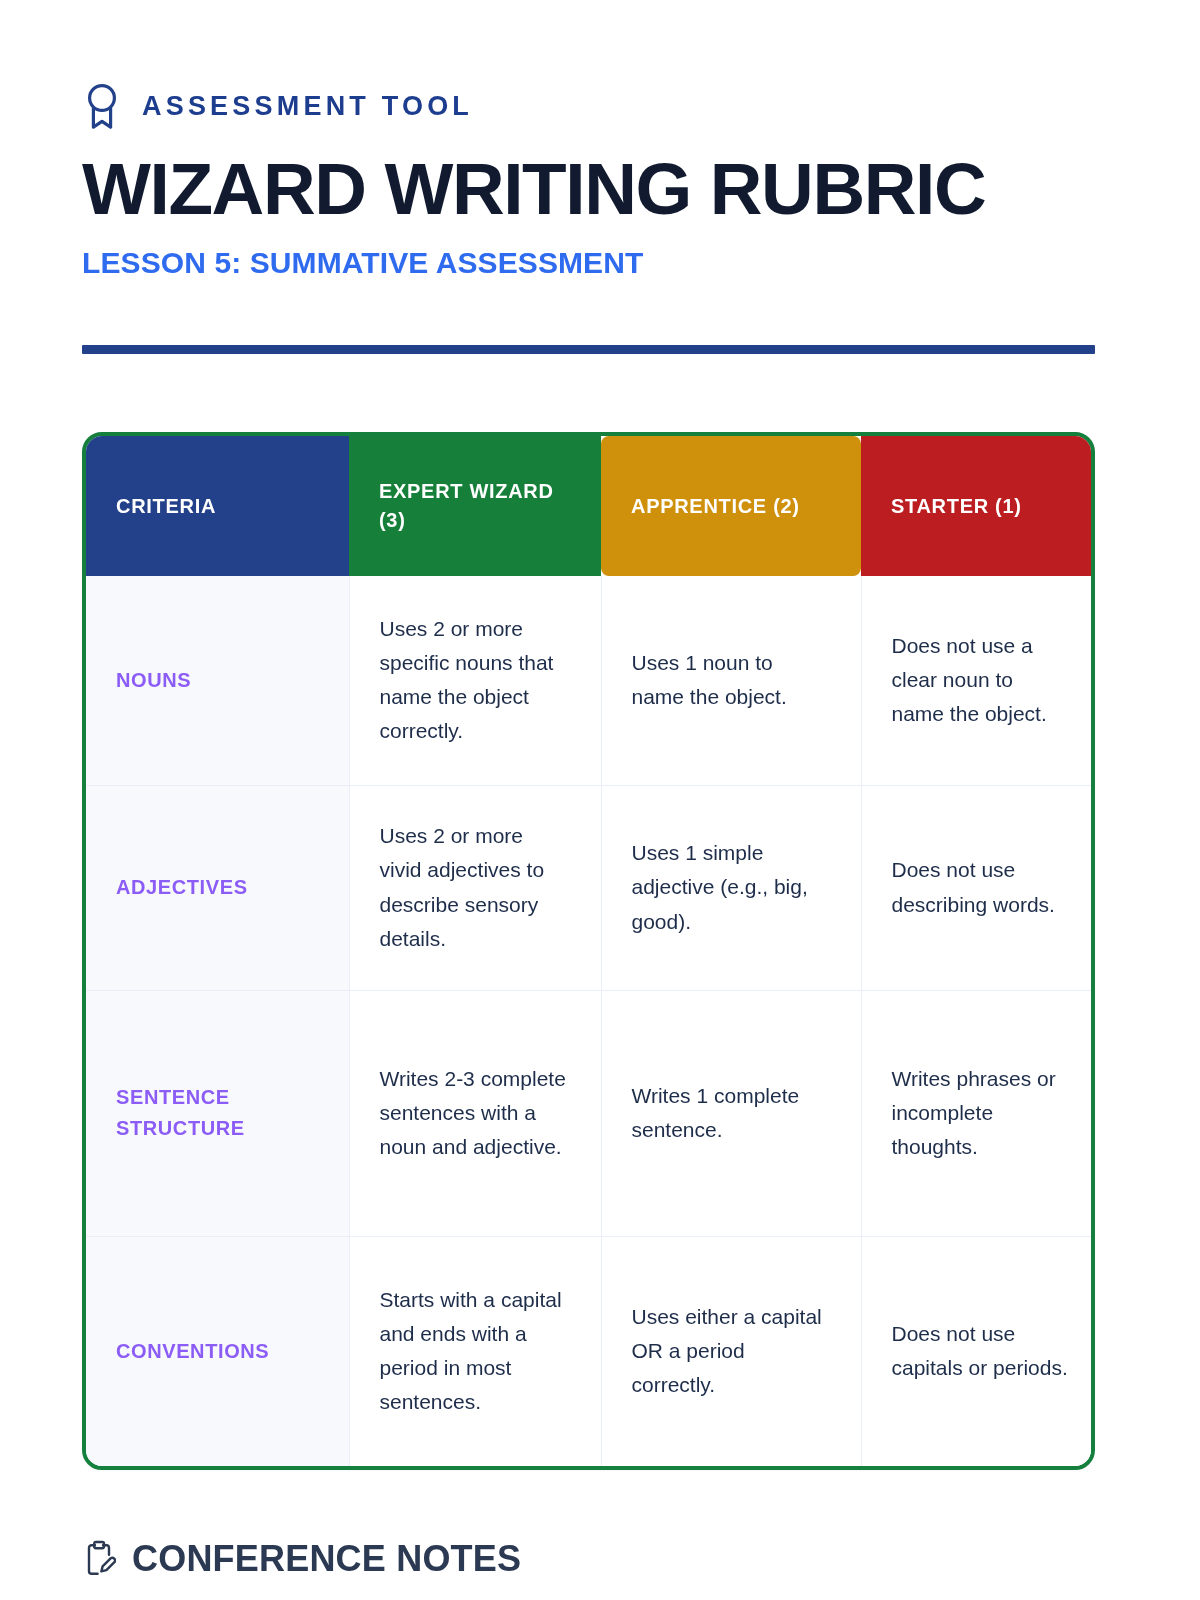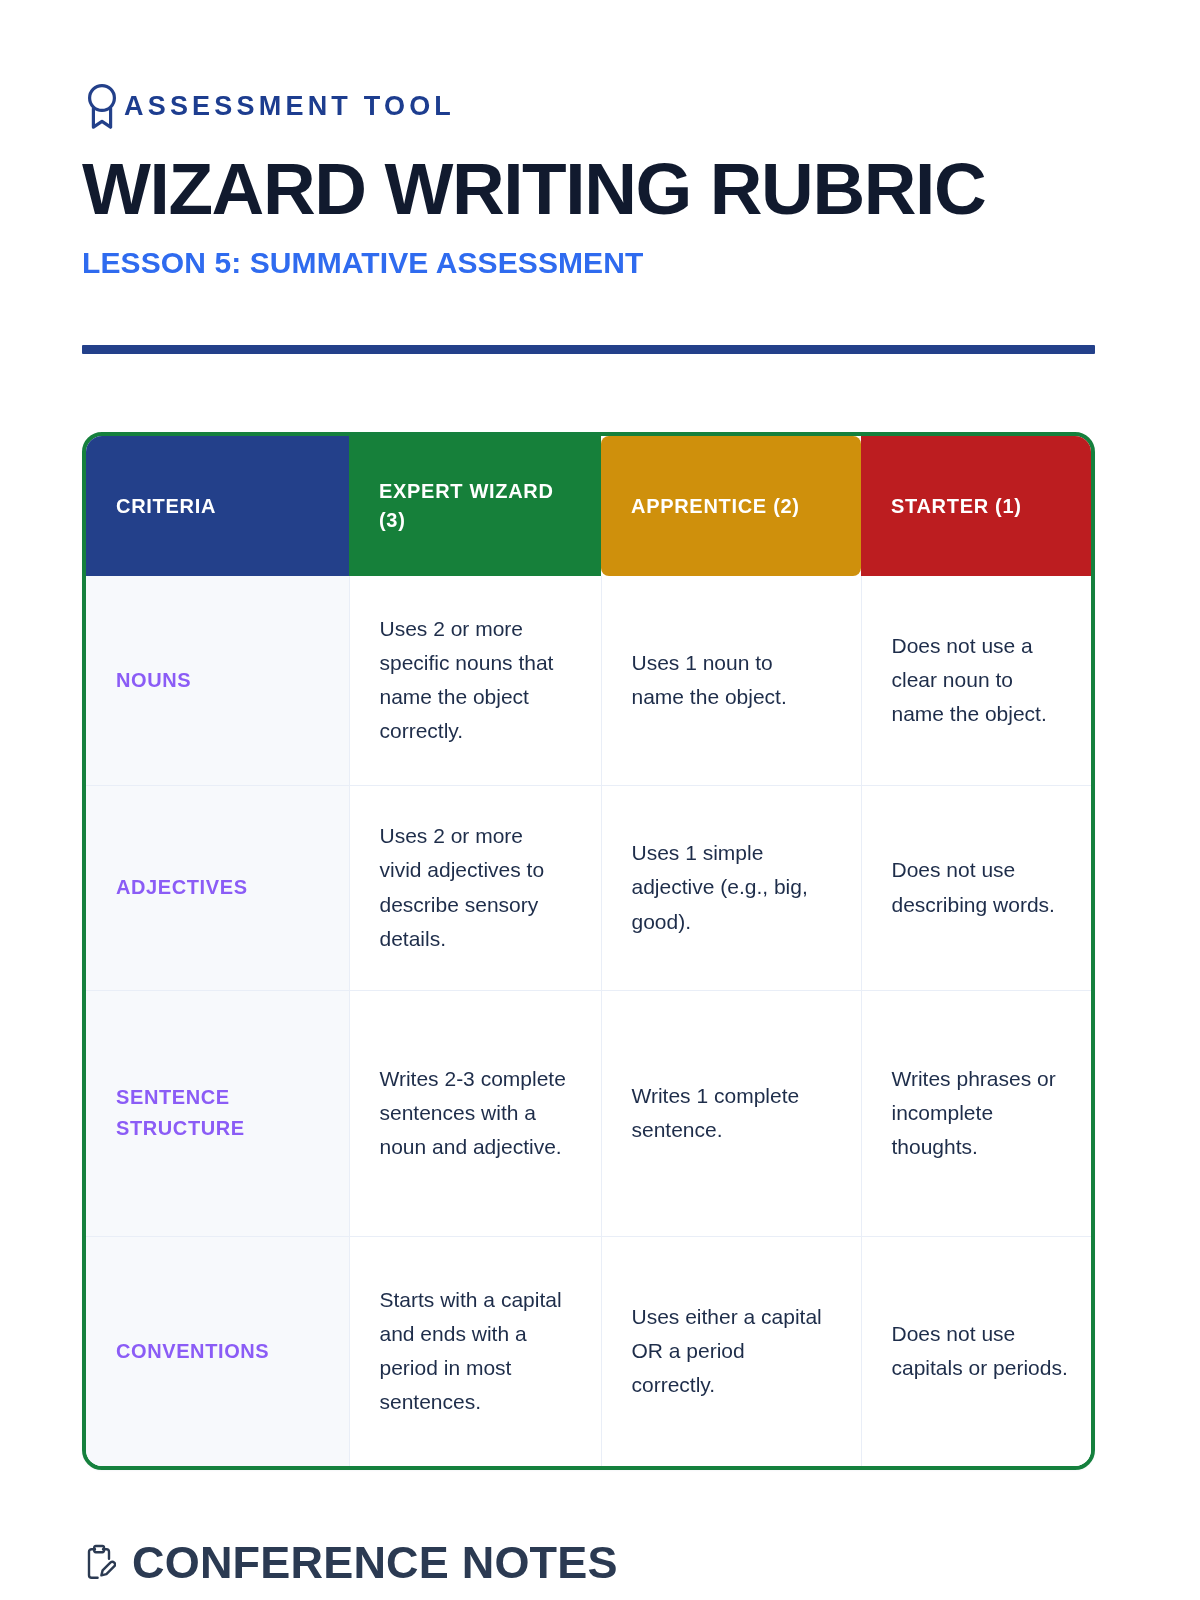--- a/index.html
+++ b/index.html
@@ -6,21 +6,21 @@
   html, body {
     width: 1200px; height: 1600px;
     background: #ffffff;
     font-family: "Liberation Sans", sans-serif;
     overflow: hidden;
   }
   .page { position: relative; width: 1200px; height: 1600px; padding: 0; }
 
   
   .header { position: absolute; left: 82px; top: 78px; right: 82px; }
-  .eyebrow-row { display: flex; align-items: center; gap: 2px; height: 56px; }
+  .eyebrow-row { display: flex; align-items: center; gap: 20px; height: 56px; }
   .badge-icon { width: 40px; height: 48px; flex: none; display: block; }
   .eyebrow-text {
     font-size: 27px; font-weight: 700; letter-spacing: 4.2px;
     color: #1d3d8f; line-height: 1; white-space: nowrap;
   }
   .main-title {
     margin-top: 18px;
     font-size: 73px; font-weight: 800; letter-spacing: -1.4px;
     color: #111a2e; line-height: 1.02; white-space: nowrap;
   }
@@ -91,21 +91,21 @@
   tr.row-sentence  td { height: 246px; }
   tr.row-conv      td { height: 230px; }
 
   
   .footer {
     position: absolute; left: 82px; top: 1540px;
     display: flex; align-items: center; gap: 16px;
   }
   .clipboard-icon { width: 34px; height: 38px; flex: none; display: block; }
   .footer-title {
-    font-size: 45px; font-weight: 700; letter-spacing: 0.2px;
+    font-size: 36px; font-weight: 700; letter-spacing: 0.2px;
     color: #2b3a52; line-height: 1; white-space: nowrap;
   }
 </style>
 </head>
 <body>
 
 <div class="page">
 
   <div class="header">
     <div class="eyebrow-row">

